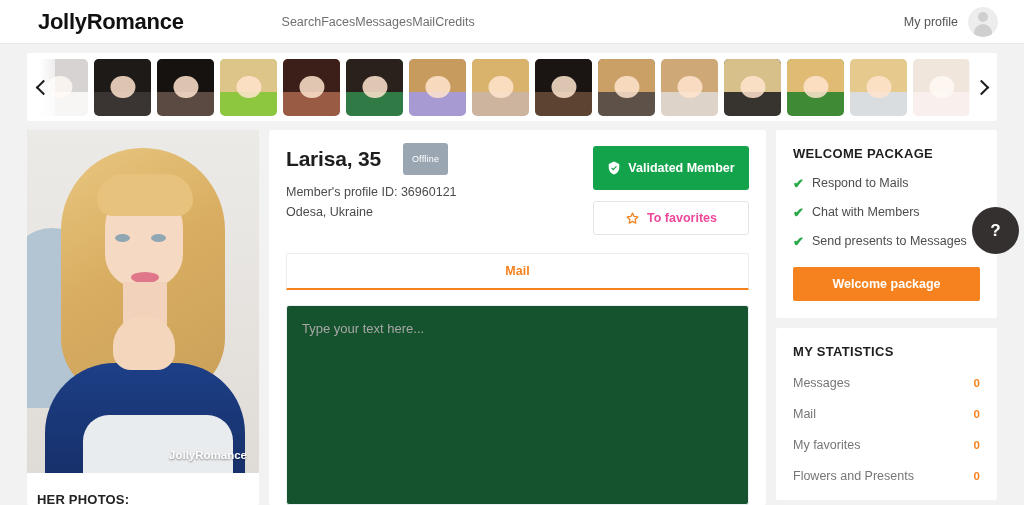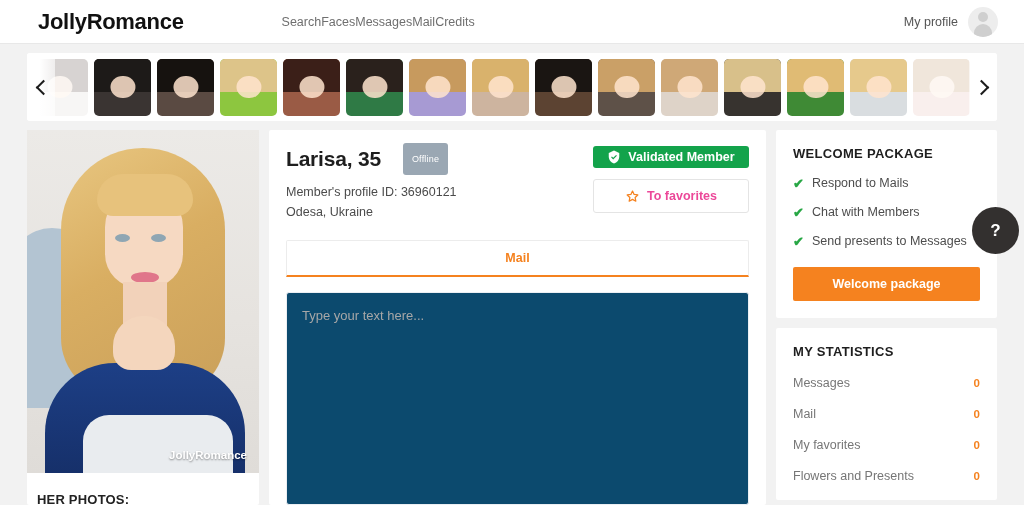--- a/index.html
+++ b/index.html
@@ -312,21 +312,21 @@
     flex: 0 0 156px;
     padding-top: 3px;
   }
   .btn-validated {
     background: #13a34b;
     color: #ffffff;
     font-size: 12.5px;
     font-weight: bold;
     border: none;
     border-radius: 3px;
-    height: 22px;
+    height: 44px;
     display: flex;
     align-items: center;
     justify-content: center;
     gap: 7px;
     cursor: pointer;
     font-family: inherit;
   }
   .btn-fav {
     background: #ffffff;
     color: #ec4899;
@@ -357,21 +357,21 @@
     font-size: 12.5px;
     font-weight: bold;
     color: #f5821f;
     cursor: pointer;
   }
   .composer {
     margin-top: 15px;
     flex: 1;
     border: 1px solid #eceff3;
     border-radius: 3px;
-    background: #0c4a6e;
+    background: #14532d;
     padding: 13px 15px;
     overflow: hidden;
   }
   .composer-ph {
     font-size: 13px;
     color: #a7a7a7;
   }
 
   
   .side-card {

